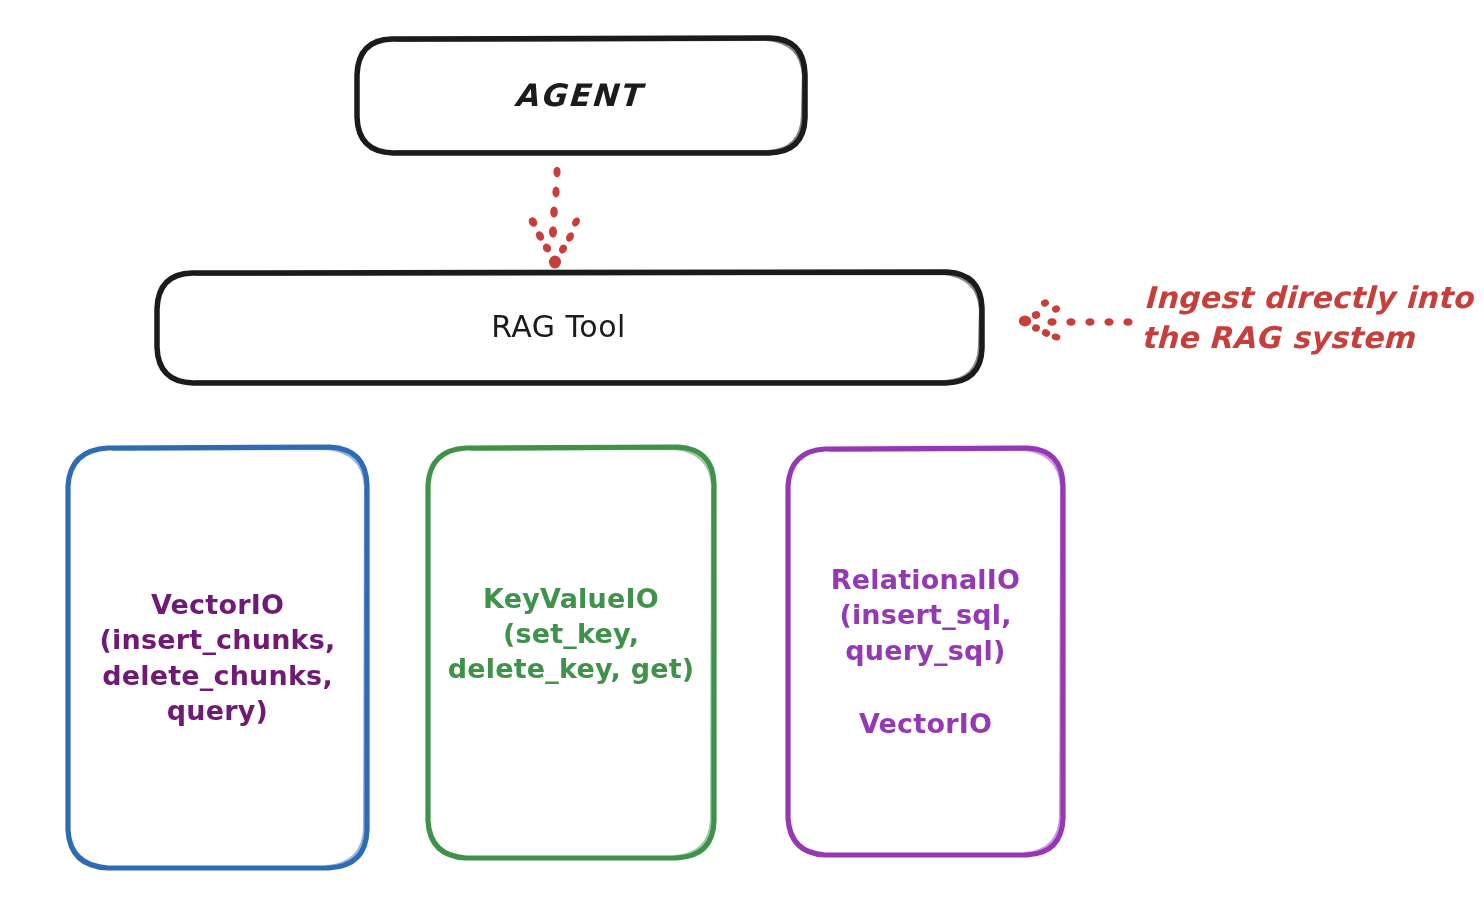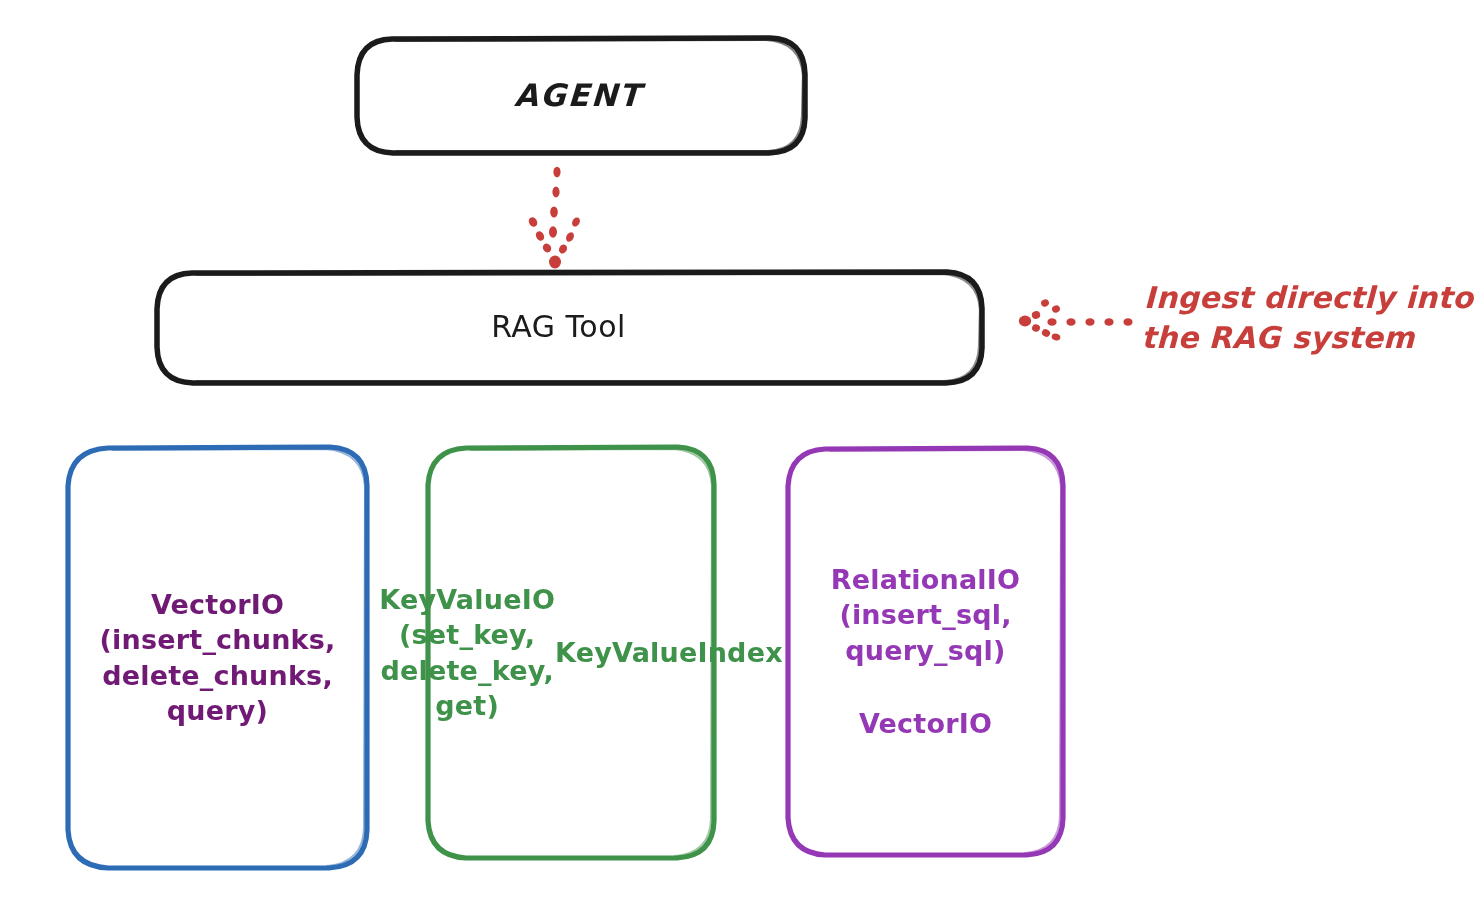--- a/index.html
+++ b/index.html
@@ -79,23 +79,23 @@
 
   #vector-label {
     left: 68px; top: 447px;
     width: 299px; height: 421px;
     display: flex; flex-direction: row;
     align-items: center; justify-content: center;
     font-size: 27px;
     color: #701a75;
   }
   #keyvalue-label {
-    left: 438px; top: 447px;
+    left: 428px; top: 447px;
     width: 286px; height: 411px;
-    display: flex; flex-direction: row;
+    display: flex; flex-direction: column;
     align-items: center; justify-content: center;
     font-size: 27px;
     color: #3f9249;
   }
   #relational-label {
     left: 788px; top: 448px;
     width: 275px; height: 407px;
     display: flex; flex-direction: column;
     align-items: center; justify-content: center;
     font-size: 27px;
@@ -189,21 +189,20 @@
 delete_chunks,
 query)</div>
   <div class="card-gap"></div>
 </div>
 
 <div class="card-label" id="keyvalue-label">
   <div class="card-lines">KeyValueIO
 (set_key,
 delete_key, get)</div>
   <div class="card-gap"></div>
-  <div class="card-lines">KeyValueIndex</div>
 </div>
 
 <div class="card-label" id="relational-label">
   <div class="card-lines">RelationalIO
 (insert_sql,
 query_sql)</div>
   <div class="card-gap"></div>
   <div class="card-lines">VectorIO</div>
 </div>
 

